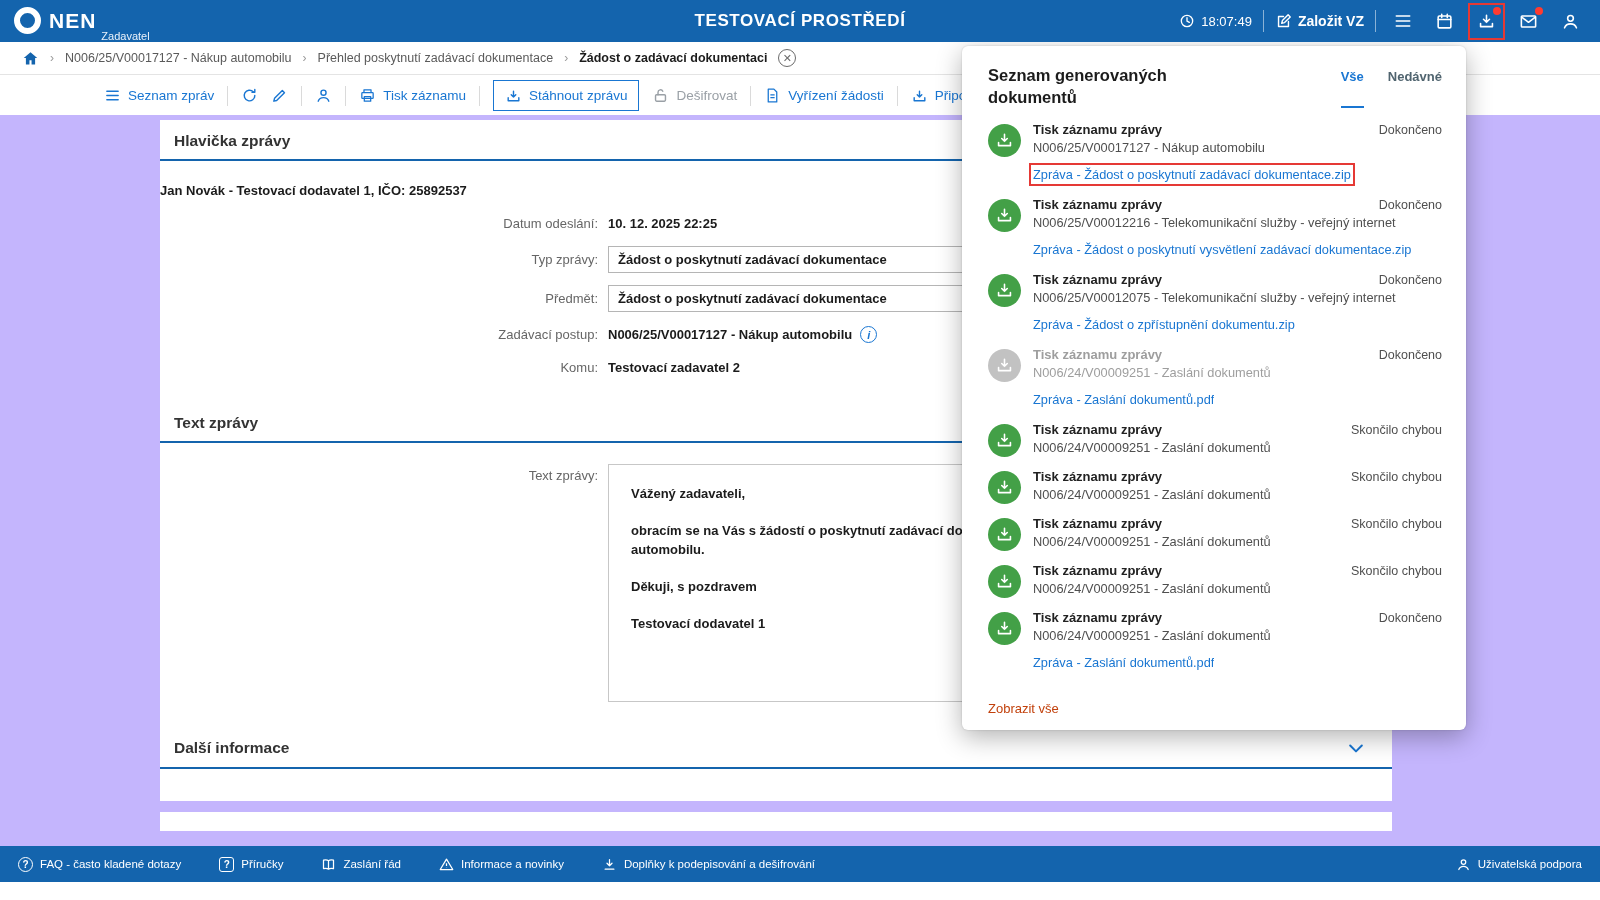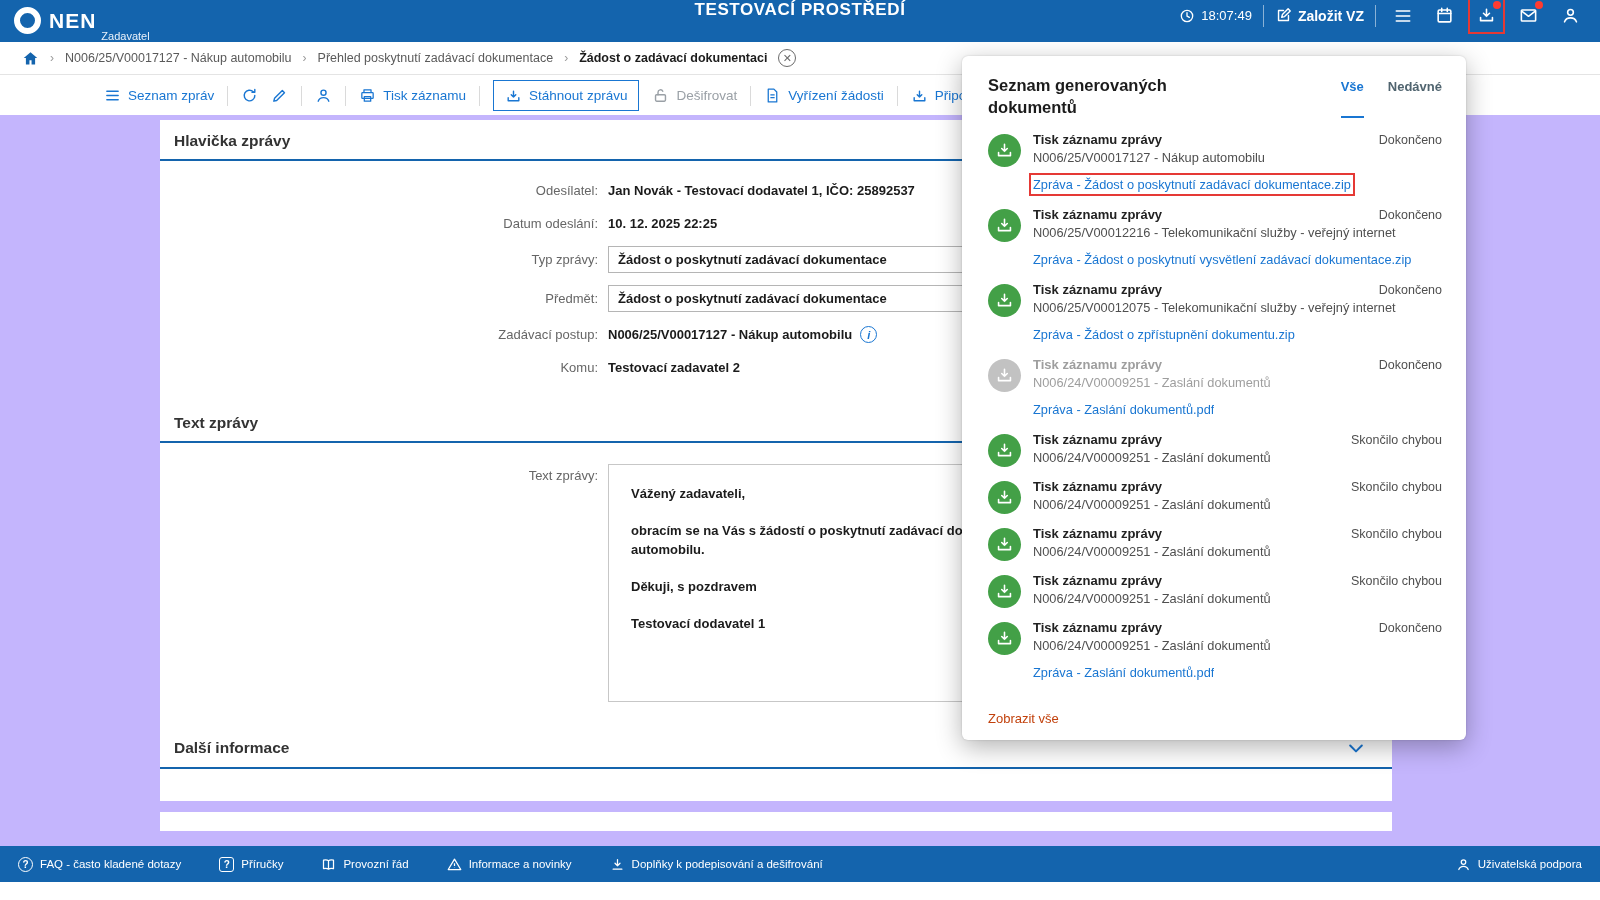--- a/index.html
+++ b/index.html
@@ -3,21 +3,21 @@
 <meta charset="utf-8">
 <style>
   *{margin:0;padding:0;box-sizing:border-box}
   html,body{width:1600px;height:900px}
   body{position:relative;font-family:"Liberation Sans",sans-serif;background:#fff;overflow:hidden;font-size:13px;color:#222}
   button{font-family:inherit;background:none;border:none;cursor:pointer}
   a{cursor:pointer}
   svg{display:block}
 
   
-  .topbar{position:absolute;left:0;top:0;width:100%;height:42px;background:#1464ad;display:flex;align-items:flex-start;color:#fff;padding:0 14px;z-index:50}
+  .topbar{position:absolute;left:0;top:0;width:100%;height:42px;background:#1464ad;display:flex;align-items:center;color:#fff;padding:0 14px;z-index:50}
   .brand{display:flex;align-items:flex-start;gap:8px;width:230px;flex:none}
   .logo-ring{width:27px;height:27px;border:6px solid #fff;border-radius:50%;margin-top:7px;display:inline-block}
   .brand-text{font-size:21px;font-weight:bold;letter-spacing:1px;margin-top:9px;color:#fff}
   .brand-sub{font-size:11px;margin-top:30px;margin-left:-3px;color:#eaf2fb}
   .topbar-title{position:absolute;left:0;right:0;text-align:center;font-size:17px;font-weight:bold;letter-spacing:.6px;pointer-events:none}
   .topbar-right{margin-left:auto;display:flex;align-items:center;gap:11px;position:relative;z-index:2}
   .tb-white{display:flex;align-items:center;gap:6px;color:#fff;font-size:13px}
   .tb-white.bold{font-weight:bold;font-size:14px}
   .vdiv{width:1px;height:22px;background:rgba(255,255,255,.5)}
   .icon-btn{position:relative;width:31px;height:31px;display:flex;align-items:center;justify-content:center;color:#fff}
@@ -62,21 +62,21 @@
   
   .footer{position:absolute;left:0;top:846px;width:100%;height:36px;background:#1464ad;display:flex;align-items:center;color:#fff;font-size:11.5px;gap:38px;padding:0 18px;z-index:6}
   .f-item{display:flex;align-items:center;gap:7px;color:#fff;text-decoration:none}
   .f-item svg{width:15px;height:15px}
   .f-right{margin-left:auto}
   .circle-q,.square-q{width:15px;height:15px;border:1.3px solid #fff;display:inline-flex;align-items:center;justify-content:center;font-size:10px;font-weight:bold}
   .circle-q{border-radius:50%}
   .square-q{border-radius:3px}
 
   
-  .panel{position:absolute;left:962px;top:56px;width:504px;height:684px;background:#fff;border-radius:6px;box-shadow:0 7px 26px rgba(0,0,0,.30),0 0 2px rgba(0,0,0,.18);z-index:40;display:flex;flex-direction:column;padding:18px 24px 14px 26px}
+  .panel{position:absolute;left:962px;top:46px;width:504px;height:684px;background:#fff;border-radius:6px;box-shadow:0 7px 26px rgba(0,0,0,.30),0 0 2px rgba(0,0,0,.18);z-index:40;display:flex;flex-direction:column;padding:18px 24px 14px 26px}
   .panel-head{display:flex;justify-content:space-between;margin-bottom:14px;flex:none}
   .panel-title{font-size:16.5px;font-weight:bold;color:#1c1c1c;line-height:22px;width:230px}
   .panel-tabs{display:flex;gap:24px;padding-top:5px}
   .ptab{font-size:13px;font-weight:bold;color:#50646f;padding-bottom:7px;border-bottom:2px solid transparent}
   .ptab.active{color:#1976d2;border-bottom-color:#1976d2}
   .doc-list{flex:1;overflow:hidden}
   .doc-item{display:flex;gap:12px;margin-bottom:12px}
   .doc-ic{width:33px;height:33px;border-radius:50%;background:#43a047;flex:none;display:flex;align-items:center;justify-content:center;margin-top:2px;color:#fff}
   .doc-ic svg{width:19px;height:19px}
   .doc-item.muted .doc-ic{background:#c2c2c2}
@@ -259,21 +259,20 @@
 
 <div class="content-bg">
   <div class="card">
 
     <div class="section-head">
       <span class="section-title">Hlavička zprávy</span>
     </div>
 
     <div class="fields">
       <div class="field-row">
-        <span class="field-label">Odesílatel:</span>
         <span class="field-value">Jan Novák - Testovací dodavatel 1, IČO: 25892537</span>
       </div>
       <div class="field-row">
         <span class="field-label">Datum odeslání:</span>
         <span class="field-value">10. 12. 2025 22:25</span>
       </div>
       <div class="field-row tall">
         <span class="field-label">Typ zprávy:</span>
         <input class="field-input" readonly="" value="Žádost o poskytnutí zadávací dokumentace" style="">
       </div>
@@ -502,21 +501,21 @@
   <a class="f-item">
     <span class="square-q">?</span>
     <span>Příručky</span>
   </a>
   <a class="f-item">
     <span>
         <svg viewBox="0 0 24 24" fill="none" stroke="currentColor" stroke-width="2" stroke-linejoin="round">
           <path d="M12 6c-2-1.6-5-1.6-8-1v13.5c3-.6 6-.6 8 1 2-1.6 5-1.6 8-1V5c-3-.6-6-.6-8 1v14.5"></path>
         </svg>
       </span>
-    <span>Provozní řád</span>
+    <span>Zaslání řád</span>
   </a>
   <a class="f-item">
     <span>
         <svg viewBox="0 0 24 24" fill="none" stroke="currentColor" stroke-width="2" stroke-linejoin="round">
           <path d="M12 3.5L22 20H2z"></path>
           <path d="M12 10v4.5M12 17.3v.2"></path>
         </svg>
       </span>
     <span>Informace a novinky</span>
   </a>

